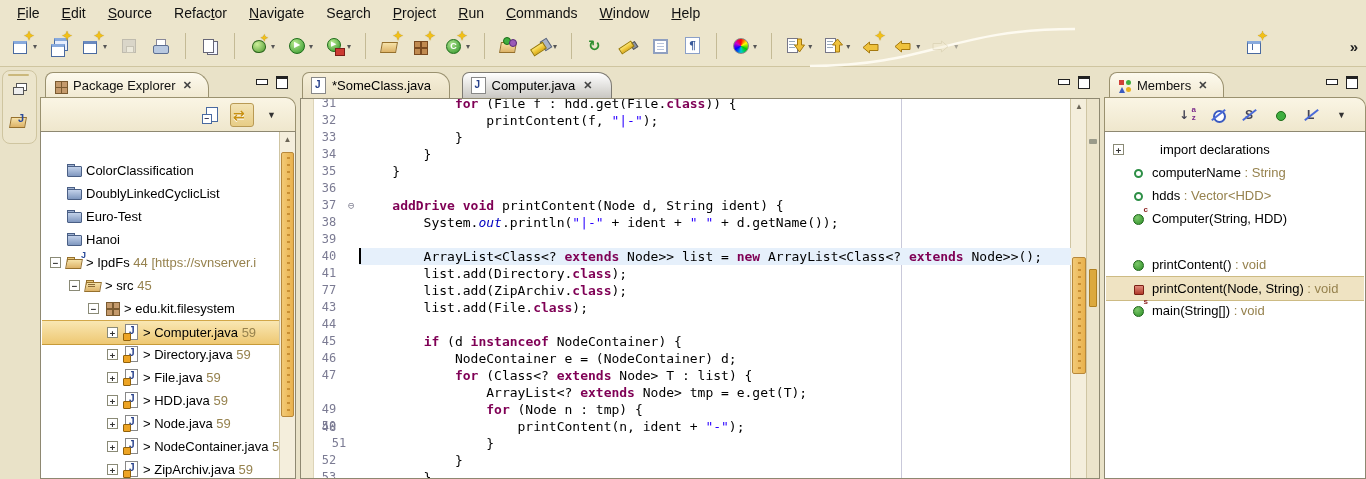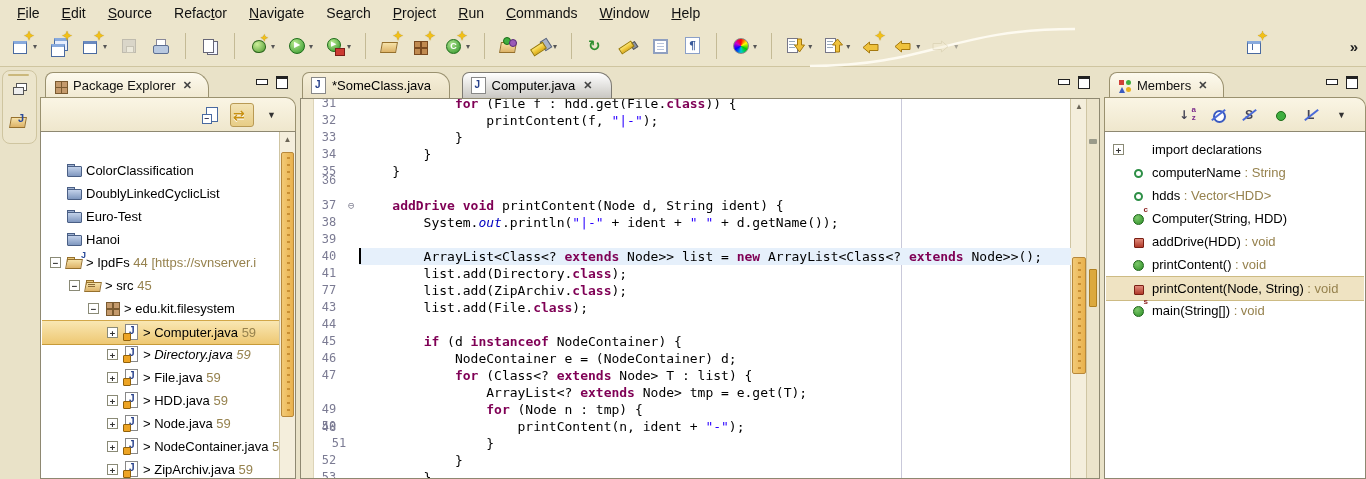--- a/index.html
+++ b/index.html
@@ -445,21 +445,21 @@
             </span>
             <span class="tlabel" style="left: 101px;">&gt; File.java<span class="gold"> 59</span></span>
           </div>
           <div class="trow" style="top: 211px;">
             <span class="xbox" style="left: 65px;">+</span>
             <span class="ti" style="left: 81px;">
               <i class="page"></i>
               <i class="pj">J</i>
               <i class="lock"></i>
             </span>
-            <span class="tlabel" style="left: 101px; font-style: italic;">&gt; Directory.java<span class="gold"> 59</span></span>
+            <span class="tlabel" style="left: 101px;">&gt; Directory.java<span class="gold"> 59</span></span>
           </div>
           <div class="trow sel" style="top: 188px;">
             <span class="xbox" style="left: 65px;">+</span>
             <span class="ti" style="left: 81px;">
               <i class="page"></i>
               <i class="pj">J</i>
               <i class="lock"></i>
             </span>
             <span class="tlabel" style="left: 101px;">&gt; Computer.java<span class="gold"> 59</span></span>
           </div>
@@ -564,21 +564,21 @@
       <div class="gutnum" style="top: -4px;">31</div>
           <div class="codeline" style="top: -4px;"><span class="tk-p">            </span><span class="tk-k">for</span><span class="tk-p"> (File f : hdd.get(File.</span><span class="tk-k">class</span><span class="tk-p">)) {</span></div>
           <div class="gutnum" style="top: 13px;">32</div>
           <div class="codeline" style="top: 13px;"><span class="tk-p">                printContent(f, </span><span class="tk-s">"|-"</span><span class="tk-p">);</span></div>
           <div class="gutnum" style="top: 30px;">33</div>
           <div class="codeline" style="top: 30px;"><span class="tk-p">            }</span></div>
           <div class="gutnum" style="top: 47px;">34</div>
           <div class="codeline" style="top: 47px;"><span class="tk-p">        }</span></div>
           <div class="gutnum" style="top: 64px;">35</div>
           <div class="codeline" style="top: 64px;"><span class="tk-p">    }</span></div>
-          <div class="gutnum" style="top: 74px; font-family: Liberation Mono, monospace;">36</div>
+          <div class="gutnum" style="top: 81px;">36</div>
           <div class="codeline" style="top: 81px;"></div>
           <div class="gutnum" style="top: 98px;">37</div>
           <div class="foldmark" style="top: 98px;">⊖</div>
           <div class="codeline" style="top: 98px;"><span class="tk-p">    </span><span class="tk-k">addDrive</span><span class="tk-p"> </span><span class="tk-k">void</span><span class="tk-p"> printContent(Node d, String ident) {</span></div>
           <div class="gutnum" style="top: 115px;">38</div>
           <div class="codeline" style="top: 115px;"><span class="tk-p">        System.</span><span class="tk-f">out</span><span class="tk-p">.println(</span><span class="tk-s">"|-"</span><span class="tk-p"> + ident + </span><span class="tk-s">" "</span><span class="tk-p"> + d.getName());</span></div>
           <div class="gutnum" style="top: 132px;">39</div>
           <div class="codeline" style="top: 132px;"></div>
           <div class="curline" style="top: 149px;"></div>
           <div class="cursor" style="left: 58px; top: 149px;"></div>
@@ -663,47 +663,41 @@
               <i class="vtri">▼</i>
             </span>
           </span>
         </div>
       <div class="vbody" id="mem-list">
           <div class="mrow" style="top: 6px;">
             <span class="xbox" style="left: 7px;">+</span>
             <span class="mi" style="left: 24px;">
               <i class="impo" style="position:absolute"></i>
             </span>
-            <span class="tlabel" style="left: 46px;">import declarations</span>
+            <span class="tlabel" style="left: 54px;">import declarations</span>
           </div>
           <div class="mrow" style="top: 52px;">
             <span class="mi" style="left: 24px;">
               <i class="fld"></i>
             </span>
             <span class="tlabel" style="left: 46px;">hdds<span class="gold"> : Vector&lt;HDD&gt;</span></span>
           </div>
           <div class="mrow" style="top: 29px;">
             <span class="mi" style="left: 24px;">
               <i class="fld"></i>
             </span>
             <span class="tlabel" style="left: 46px;">computerName<span class="gold"> : String</span></span>
           </div>
           <div class="mrow" style="top: 75px;">
             <span class="mi" style="left: 24px;">
               <i class="pub"></i>
               <i class="sup">c</i>
             </span>
             <span class="tlabel" style="left: 46px;">Computer(String, HDD)</span>
           </div>
-          <div class="mrow" style="top: 98px;">
-            <span class="mi" style="left: 24px;">
-              <i class="prv"></i>
-            </span>
-            <span class="tlabel" style="left: 46px;">addDrive(HDD)<span class="gold"> : void</span></span>
-          </div>
           <div class="mrow" style="top: 121px;">
             <span class="mi" style="left: 24px;">
               <i class="pub"></i>
             </span>
             <span class="tlabel" style="left: 46px; text-align: center;">printContent()<span class="gold"> : void</span></span>
           </div>
           <div class="mrow sel" style="top: 144px;">
             <span class="mi" style="left: 24px;">
               <i class="prv"></i>
             </span>

